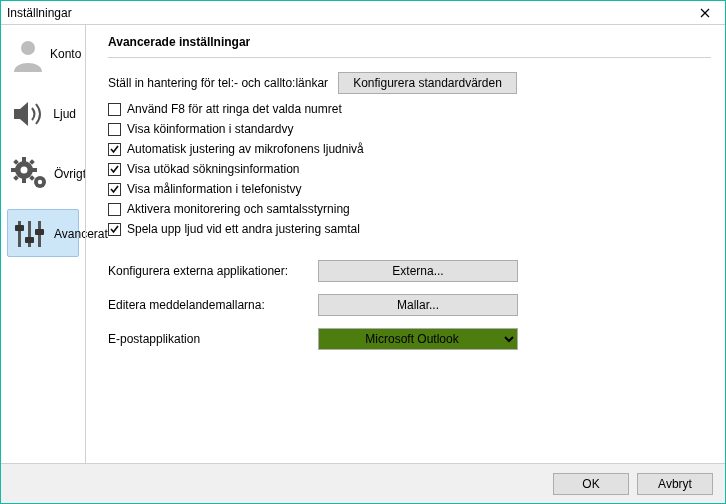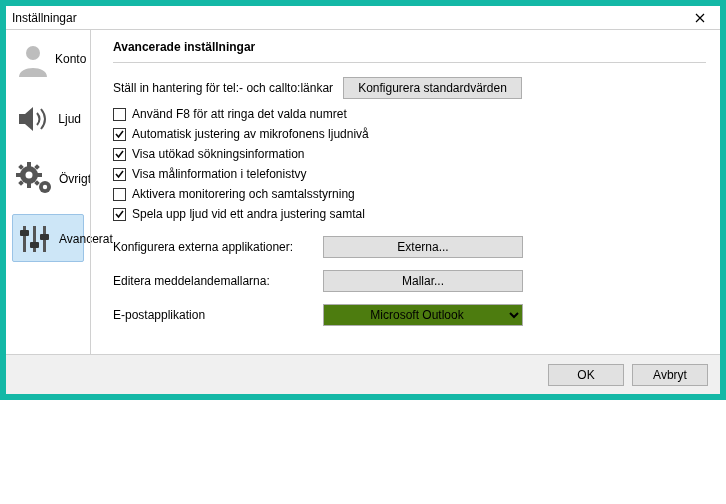--- a/index.html
+++ b/index.html
@@ -8,22 +8,22 @@
     font-family: "Segoe UI", Tahoma, sans-serif;
     font-size: 12px;
     color: #000;
     background: #fff;
     width: 726px;
     height: 504px;
     overflow: hidden;
   }
   .window {
     width: 726px;
-    height: 400px;
-    border: 6px solid #14b8a6;
+    height: 504px;
+    border: 1px solid #14b8a6;
     display: flex;
     flex-direction: column;
     background: #fff;
   }
   .titlebar {
     height: 24px;
     display: flex;
     align-items: center;
     justify-content: space-between;
     padding: 0 0 0 6px;
@@ -99,21 +99,21 @@
   .row .rlabel { flex: 0 0 210px; }
   button.win {
     font: inherit;
     background: #e1e1e1;
     border: 1px solid #adadad;
     padding: 2px 14px;
     min-height: 22px;
     cursor: default;
     text-align: center;
   }
-  .checks { margin-top: 4px; margin-bottom: 15px; text-align: right; }
+  .checks { margin-top: 4px; margin-bottom: 24px; text-align: right; }
   .check {
     display:flex;
     align-items:center;
     gap:6px;
     margin-bottom: 6px;
   }
   .chkbox {
     width:13px; height:13px;
     border:1px solid #333;
     background:#fff;
@@ -239,20 +239,24 @@
         <span class="rlabel" style="flex:0 0 auto;">Ställ in hantering för tel:- och callto:länkar</span>
         <button class="win">Konfigurera standardvärden</button>
       </div>
 
       <div class="checks">
         <div class="check">
           <span class="chkbox"></span>
           <span>Använd F8 för att ringa det valda numret</span>
         </div>
         <div class="check">
+          <span class="chkbox"></span>
+          <span>Visa köinformation i standardvy</span>
+        </div>
+        <div class="check">
           <span class="chkbox checked">
               <svg width="11" height="11" viewBox="0 0 11 11">
                 <path d="M2 5 L4.5 8 L9 2" stroke="#0a0a0a" stroke-width="1.6" fill="none"></path>
               </svg>
             </span>
           <span>Automatisk justering av mikrofonens ljudnivå</span>
         </div>
         <div class="check">
           <span class="chkbox checked">
               <svg width="11" height="11" viewBox="0 0 11 11">

